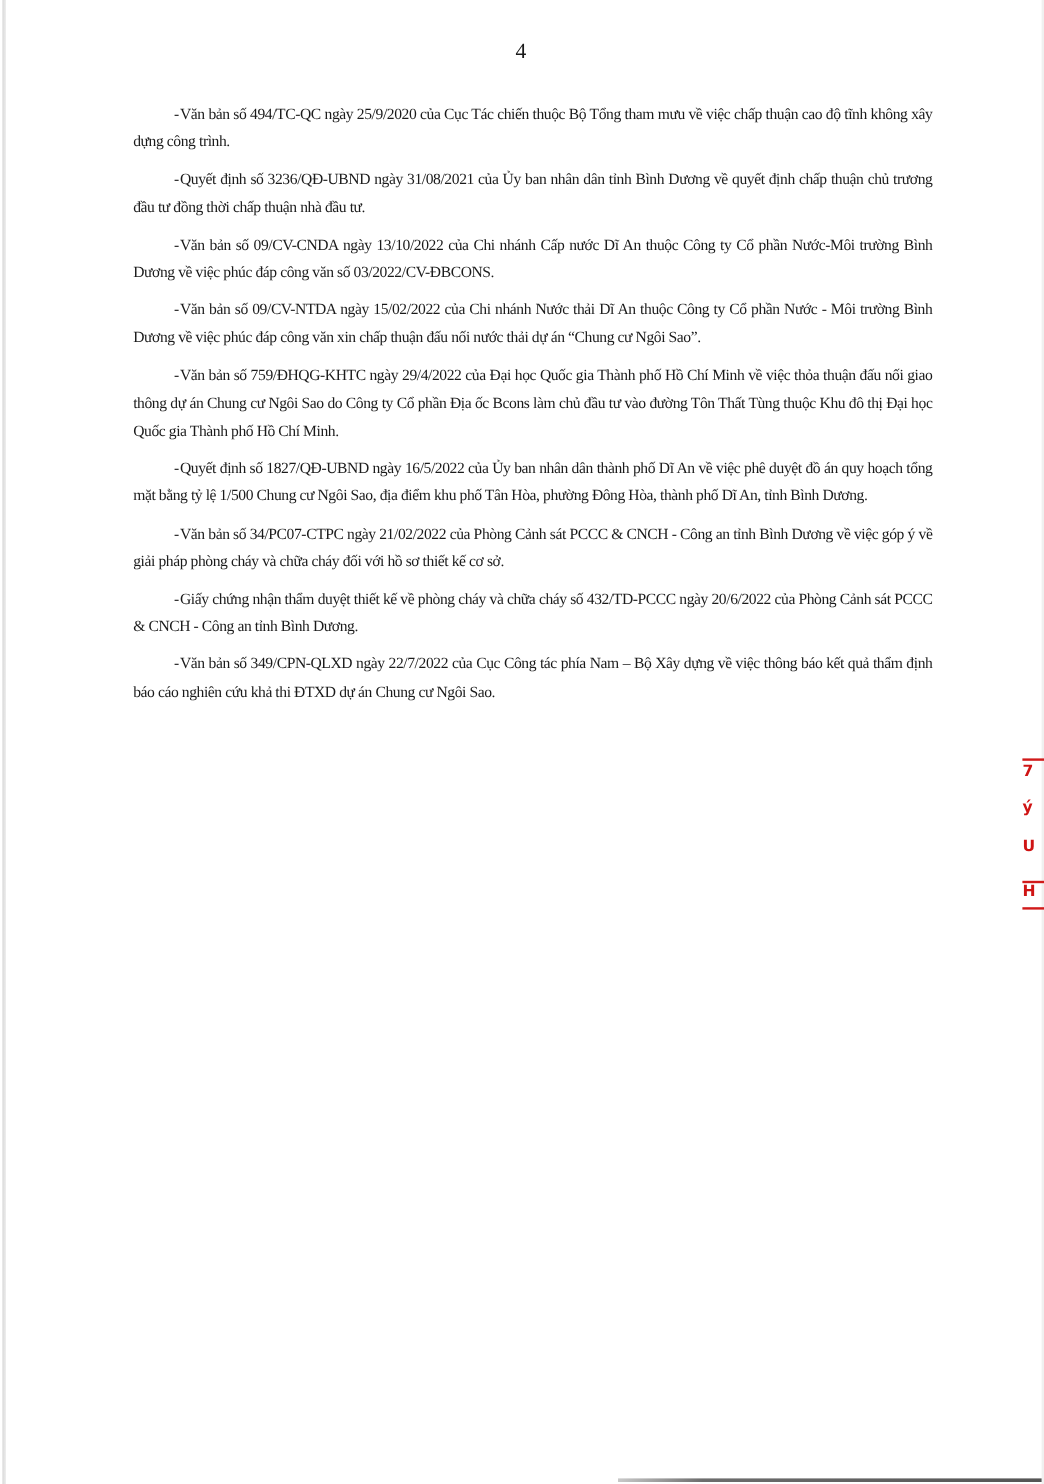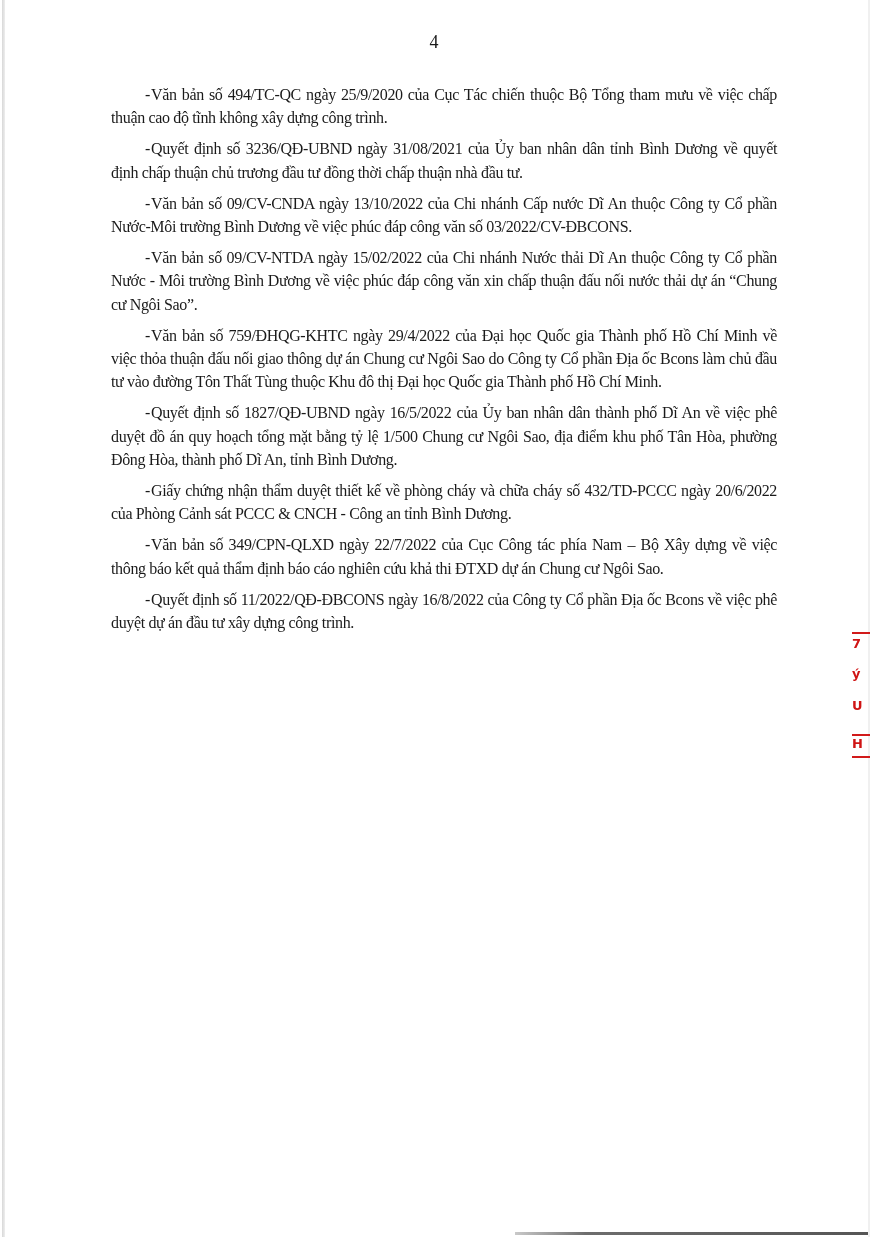--- a/index.html
+++ b/index.html
@@ -55,21 +55,21 @@
       left: -1px;
     }
     .content {
       position: absolute;
       left: 111px;
       top: 83px;
       width: 666px;
     }
     .para {
       margin: 0 0 8px 0;
-      font-size: 16px;
+      font-size: 13px;
       line-height: 23.2px;
       text-align: justify;
       text-indent: 34px;
       letter-spacing: -0.35px;
       word-spacing: 0px;
     }
     .para .dash {
       margin-right: 1px;
     }
     .stamp {
@@ -108,23 +108,23 @@
     <span>4</span>
   </div>
 
   <div class="content">
     <p class="para"><span class="dash">-</span><span>Văn bản số 494/TC-QC ngày 25/9/2020 của Cục Tác chiến thuộc Bộ Tổng tham mưu về việc chấp thuận cao độ tĩnh không xây dựng công trình.</span></p>
     <p class="para"><span class="dash">-</span><span>Quyết định số 3236/QĐ-UBND ngày 31/08/2021 của Ủy ban nhân dân tỉnh Bình Dương về quyết định chấp thuận chủ trương đầu tư đồng thời chấp thuận nhà đầu tư.</span></p>
     <p class="para"><span class="dash">-</span><span>Văn bản số 09/CV-CNDA ngày 13/10/2022 của Chi nhánh Cấp nước Dĩ An thuộc Công ty Cổ phần Nước-Môi trường Bình Dương về việc phúc đáp công văn số 03/2022/CV-ĐBCONS.</span></p>
     <p class="para"><span class="dash">-</span><span>Văn bản số 09/CV-NTDA ngày 15/02/2022 của Chi nhánh Nước thải Dĩ An thuộc Công ty Cổ phần Nước - Môi trường Bình Dương về việc phúc đáp công văn xin chấp thuận đấu nối nước thải dự án “Chung cư Ngôi Sao”.</span></p>
     <p class="para"><span class="dash">-</span><span>Văn bản số 759/ĐHQG-KHTC ngày 29/4/2022 của Đại học Quốc gia Thành phố Hồ Chí Minh về việc thỏa thuận đấu nối giao thông dự án Chung cư Ngôi Sao do Công ty Cổ phần Địa ốc Bcons làm chủ đầu tư vào đường Tôn Thất Tùng thuộc Khu đô thị Đại học Quốc gia Thành phố Hồ Chí Minh.</span></p>
     <p class="para"><span class="dash">-</span><span>Quyết định số 1827/QĐ-UBND ngày 16/5/2022 của Ủy ban nhân dân thành phố Dĩ An về việc phê duyệt đồ án quy hoạch tổng mặt bằng tỷ lệ 1/500 Chung cư Ngôi Sao, địa điểm khu phố Tân Hòa, phường Đông Hòa, thành phố Dĩ An, tỉnh Bình Dương.</span></p>
+    <p class="para"><span class="dash">-</span><span>Văn bản số 34/PC07-CTPC ngày 21/02/2022 của Phòng Cảnh sát PCCC &amp; CNCH - Công an tỉnh Bình Dương về việc góp ý về giải pháp phòng cháy và chữa cháy đối với hồ sơ thiết kế cơ sở.</span></p>
     <p class="para"><span class="dash">-</span><span>Giấy chứng nhận thẩm duyệt thiết kế về phòng cháy và chữa cháy số 432/TD-PCCC ngày 20/6/2022 của Phòng Cảnh sát PCCC &amp; CNCH - Công an tỉnh Bình Dương.</span></p>
     <p class="para"><span class="dash">-</span><span>Văn bản số 349/CPN-QLXD ngày 22/7/2022 của Cục Công tác phía Nam – Bộ Xây dựng về việc thông báo kết quả thẩm định báo cáo nghiên cứu khả thi ĐTXD dự án Chung cư Ngôi Sao.</span></p>
-    <p class="para"><span class="dash">-</span><span>Quyết định số 11/2022/QĐ-ĐBCONS ngày 16/8/2022 của Công ty Cổ phần Địa ốc Bcons về việc phê duyệt dự án đầu tư xây dựng công trình.</span></p>
   </div>
 
   <div class="stamp">
     <div class="bar" style="top:4px;"></div>
     <span class="s" style="top:8px;">7</span>
     <span class="s" style="top:38px;">ý</span>
     <span class="s" style="top:70px;">U</span>
     <div class="bar" style="top:106px;"></div>
     <span class="s" style="top:108px;">H</span>
     <div class="bar" style="top:128px;"></div>

